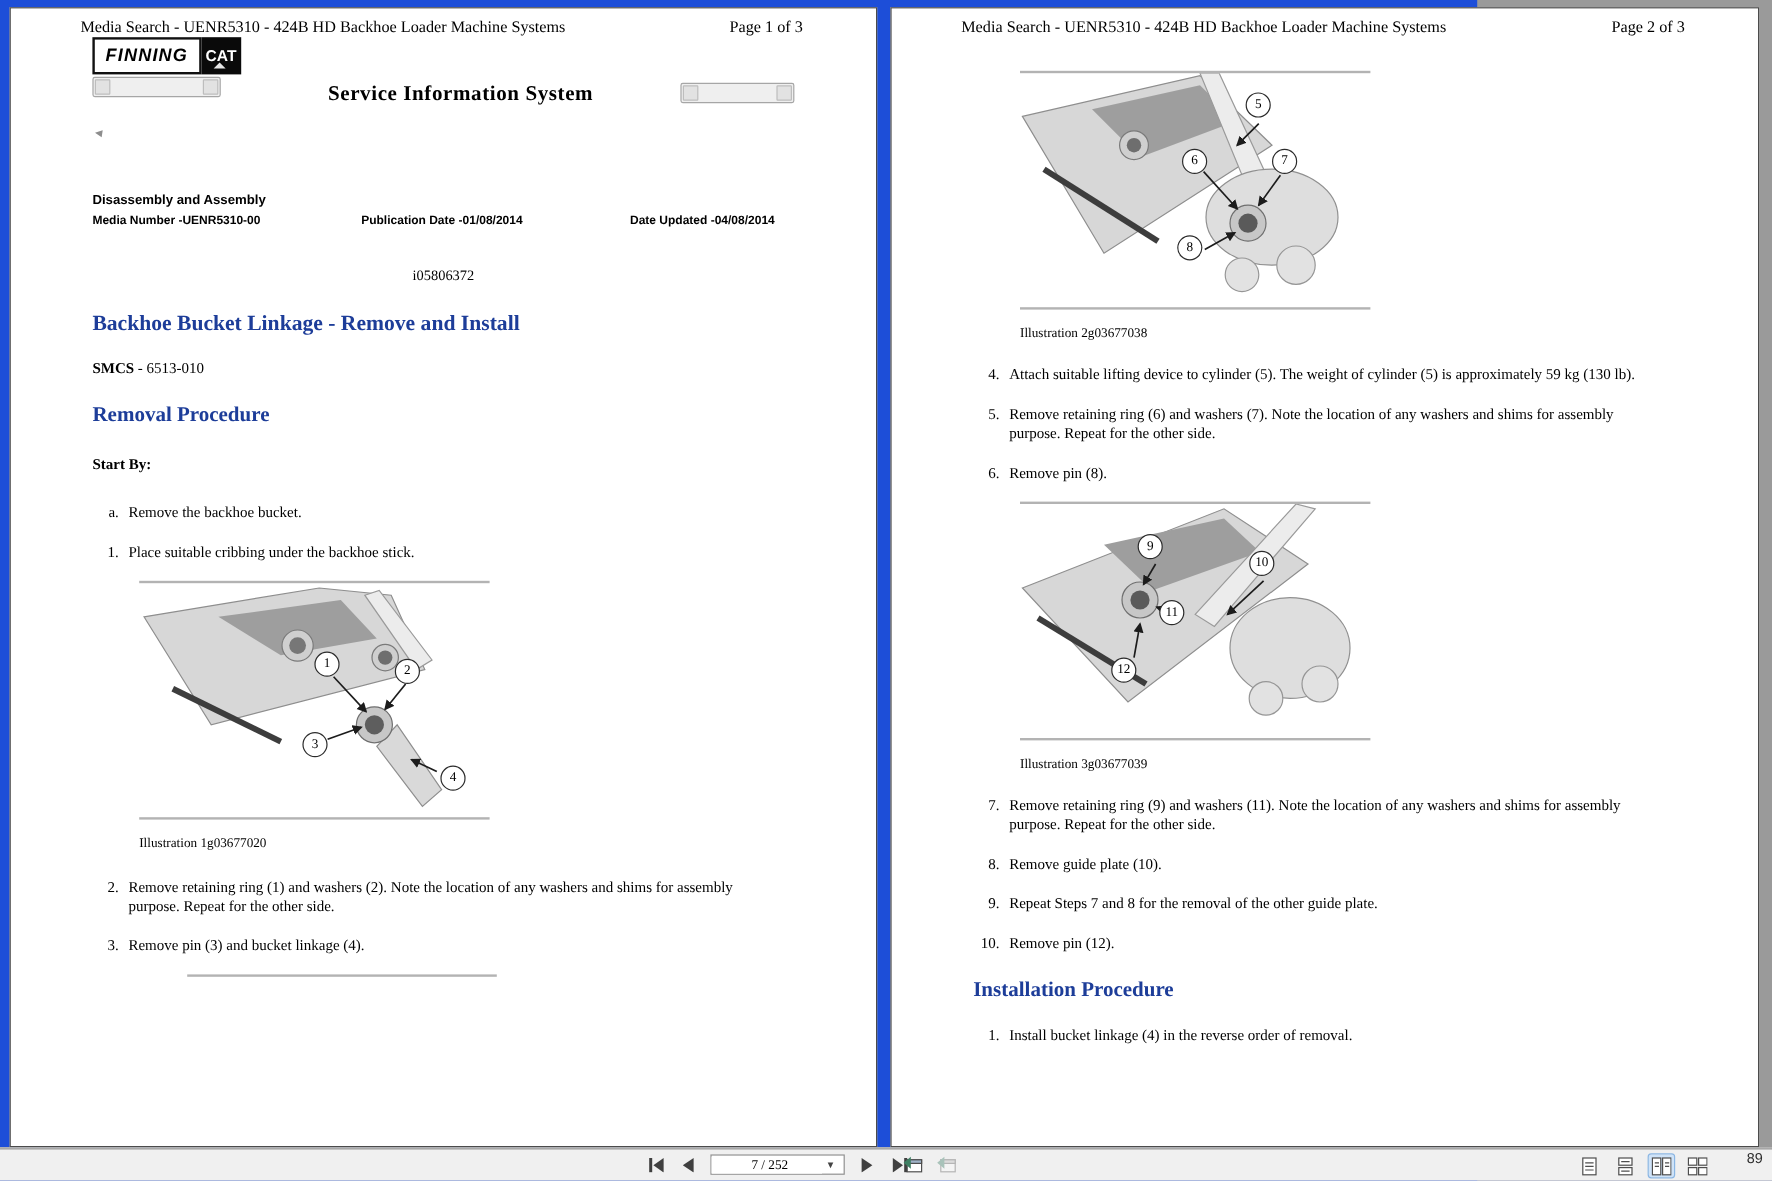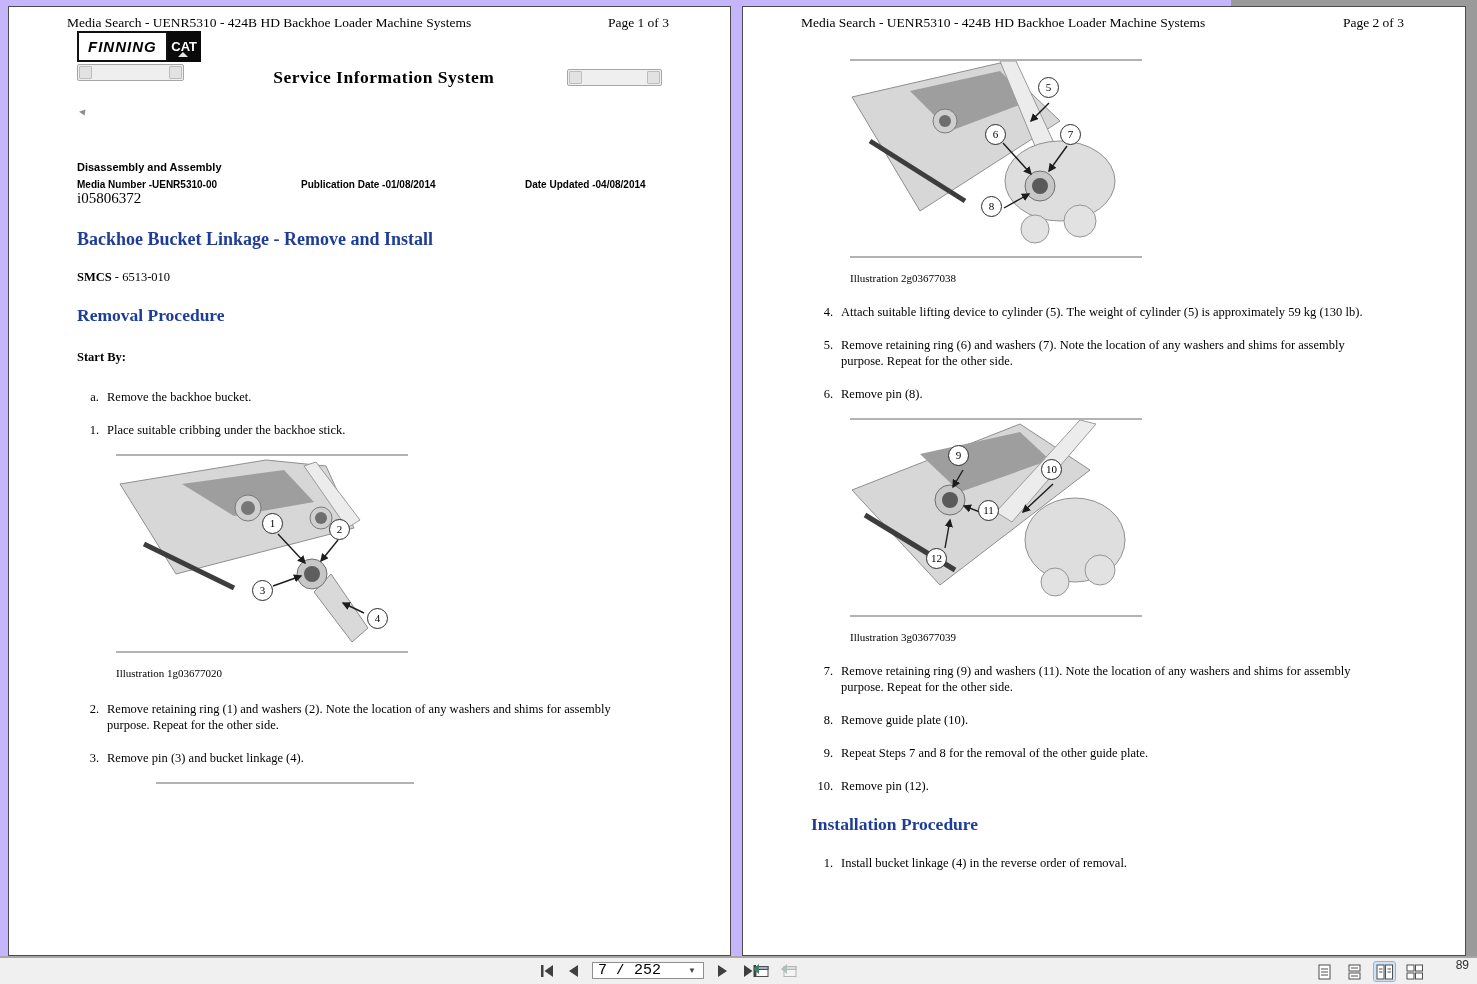--- a/index.html
+++ b/index.html
@@ -1,19 +1,19 @@
 <!DOCTYPE html>
 <html><head>
 <meta charset="utf-8">
 <style>
   * { margin:0; padding:0; box-sizing:border-box; }
   html,body { width:1477px; height:984px; overflow:hidden; }
   body { font-family:"Liberation Serif", serif; background:#9a9a9a; }
 
-  .screen { position:relative; width:1231px; height:984px; background:#c4b5fd;padding-left:44px; }
+  .screen { position:relative; width:1231px; height:984px; background:#1d4ed8;padding-left:44px; }
 
   
   .page { position:absolute; top:6px; background:#ffffff; border:1px solid #4b4b4b;
           height:950px; overflow:hidden; }
   .page1 { left:8px;  width:723px; }
   .page2 { left:742px; width:724px; }
 
   .pg-header { display:flex; justify-content:space-between; padding:8px 61px 0 58px;
                font-size:13.5px; color:#000; }
   .content { padding:0 68px; }
@@ -42,21 +42,21 @@
   .pointer { margin-top:26px; color:#8d8d8d; font-size:10px; line-height:10px;
              transform:rotate(8deg); width:12px; }
 
   
   .doc-block { margin-top:44px; font-family:"Liberation Sans",sans-serif; }
   .doc-h1 { font-size:11px; font-weight:bold; }
   .doc-h2 { font-size:12.5px; font-weight:bold; margin-top:2px; }
   .meta-row { display:flex; margin-top:6px; font-size:10px; font-weight:bold; }
   .meta-row span:nth-child(1){ width:224px; }
   .meta-row span:nth-child(2){ width:224px; }
-  .doc-id { text-align:left; font-size:15px; }
+  .doc-id { text-align:center; font-size:12px; margin-top:32px; }
 
   h1.article { color:#1d3d99; font-size:18px; font-weight:bold; margin-top:22px; }
   .smcs { margin-top:20px; font-size:12.5px; }
   .smcs b { font-weight:bold; }
   h2.section { color:#1d3d99; font-size:17.5px; font-weight:bold; margin-top:20px; }
   .startby { font-size:12.5px; font-weight:bold; margin-top:24px; }
 
   .step { display:flex; margin-top:17px; font-size:12.5px; line-height:1.28; }
   .step .marker { width:22px; text-align:right; flex:0 0 22px; }
   .step .text { margin-left:8px; max-width:535px; }
@@ -73,22 +73,22 @@
   .orphan-rule { height:2px; background:#b3b3b3; width:258px; margin:16px 0 0 79px; }
 
   
   .toolbar { position:absolute; left:0; bottom:0; width:1477px; height:28px;
              background:#f0f0f0; border-top:2px solid #a8a8a8; }
   .nav-group { position:absolute; left:538px; top:4px; display:flex; align-items:center; gap:9px; }
   .tbtn { display:flex; align-items:center; justify-content:center; width:18px; height:17px;
           cursor:pointer; }
   .page-combo { display:flex; align-items:center; width:112px; height:17px; background:#fff;
                 border:1px solid #8f8f8f; font-family:"Liberation Sans",sans-serif; }
-  .page-combo input { border:0; outline:0; width:92px; height:14px; font-size:15px;
-                      font-family:Liberation Mono, monospace; padding-left:5px; }
+  .page-combo input { border:0; outline:0; width:92px; height:14px; font-size:11px;
+                      font-family:Liberation Serif, serif; padding-left:5px;text-align:center; }
   .page-combo .caret { font-size:8px; color:#444; width:14px; text-align:center; }
   .view-group { position:absolute; left:752px; top:4px; display:flex; gap:10px; }
   .layout-group { position:absolute; right:52px; top:4px; display:flex; gap:9px; align-items:center; }
   .lay { display:flex; align-items:center; justify-content:center; width:21px; height:19px;
          border-radius:2px; cursor:pointer; }
   .lay.active { background:#cfe3f8; outline:1px solid #8ab6e4; }
   .zoom-label { position:absolute; right:8px; top:0; font-family:"Liberation Sans",sans-serif;
                 font-size:12px; color:#2e2e2e; }
 </style>
 </head>
@@ -274,21 +274,21 @@
             <line x1="15" y1="95" x2="105" y2="150" stroke="#3d3d3d" stroke-width="5"></line>
             <circle cx="100" cy="80" r="15" fill="#c7c7c7" stroke="#6f6f6f"></circle>
               <circle cx="100" cy="80" r="8" fill="#5a5a5a"></circle>
             <line x1="113" y1="50" x2="103" y2="67" stroke="#1c1c1c" stroke-width="1.4" marker-end="url(#ar3)"></line>
             <line x1="203" y1="64" x2="173" y2="92" stroke="#1c1c1c" stroke-width="1.4" marker-end="url(#ar3)"></line>
             <line x1="130" y1="92" x2="114" y2="86" stroke="#1c1c1c" stroke-width="1.4" marker-end="url(#ar3)"></line>
             <line x1="95" y1="128" x2="100" y2="100" stroke="#1c1c1c" stroke-width="1.4" marker-end="url(#ar3)"></line>
           </svg>
           <div class="callout" style="left:98px;top:25px;">9</div>
           <div class="callout" style="left:191px;top:39px;">10</div>
-          <div class="callout" style="left:128px;top:80px;">11</div>
+          <div class="callout" style="left:116px;top:80px;">11</div>
           <div class="callout" style="left:76px;top:128px;">12</div>
         </div>
         <div class="rule"></div>
         <div class="cap-row">
           <span>Illustration 3</span>
           <span>g03677039</span>
         </div>
       </div>
 
       <div class="step" style="margin-top:20px;">

